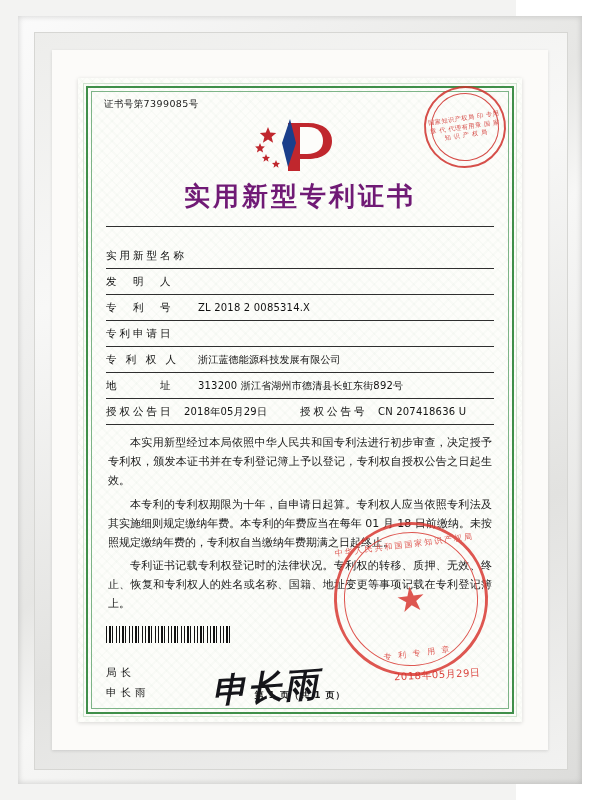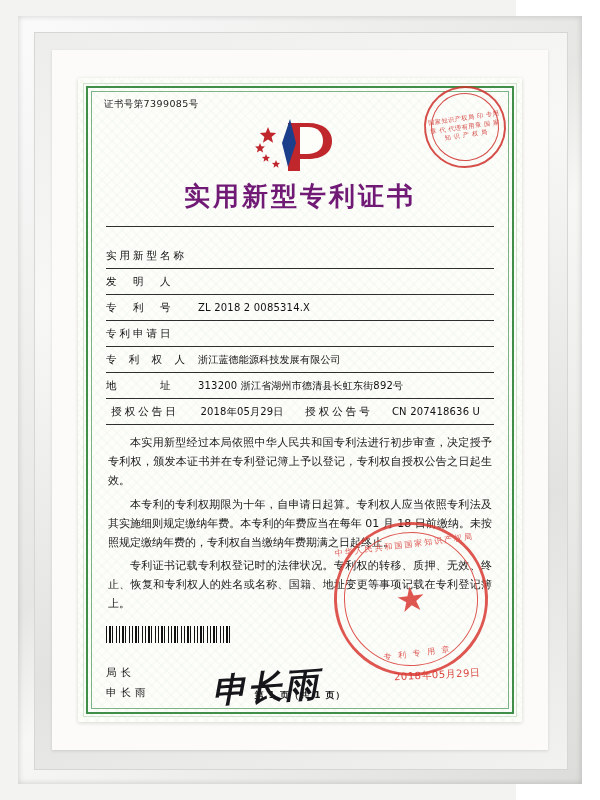--- a/index.html
+++ b/index.html
@@ -126,33 +126,31 @@
     font-size: 10.5px;
     color: #111;
     padding: 6px 0 5px 0;
     border-bottom: 1px solid #2f2f2f;
   }
   .field-label {
     flex: 0 0 auto;
     min-width: 92px;
     letter-spacing: 3px;
     white-space: nowrap;
-    font-family: Liberation Mono, monospace;
   }
   .field-value {
     flex: 1 1 auto;
     letter-spacing: .2px;
     font-size: 10px;
   }
   .field-row.split { gap: 0; }
   .half {
     display: flex;
     align-items: baseline;
     flex: 1 1 50%;
-    text-align: center;
   }
   .half .field-label { min-width: 78px; }
 
   
   .body {
     margin-top: 9px;
     padding: 0 8px;
     font-size: 11px;
     line-height: 1.72;
     color: #1a1a1a;

